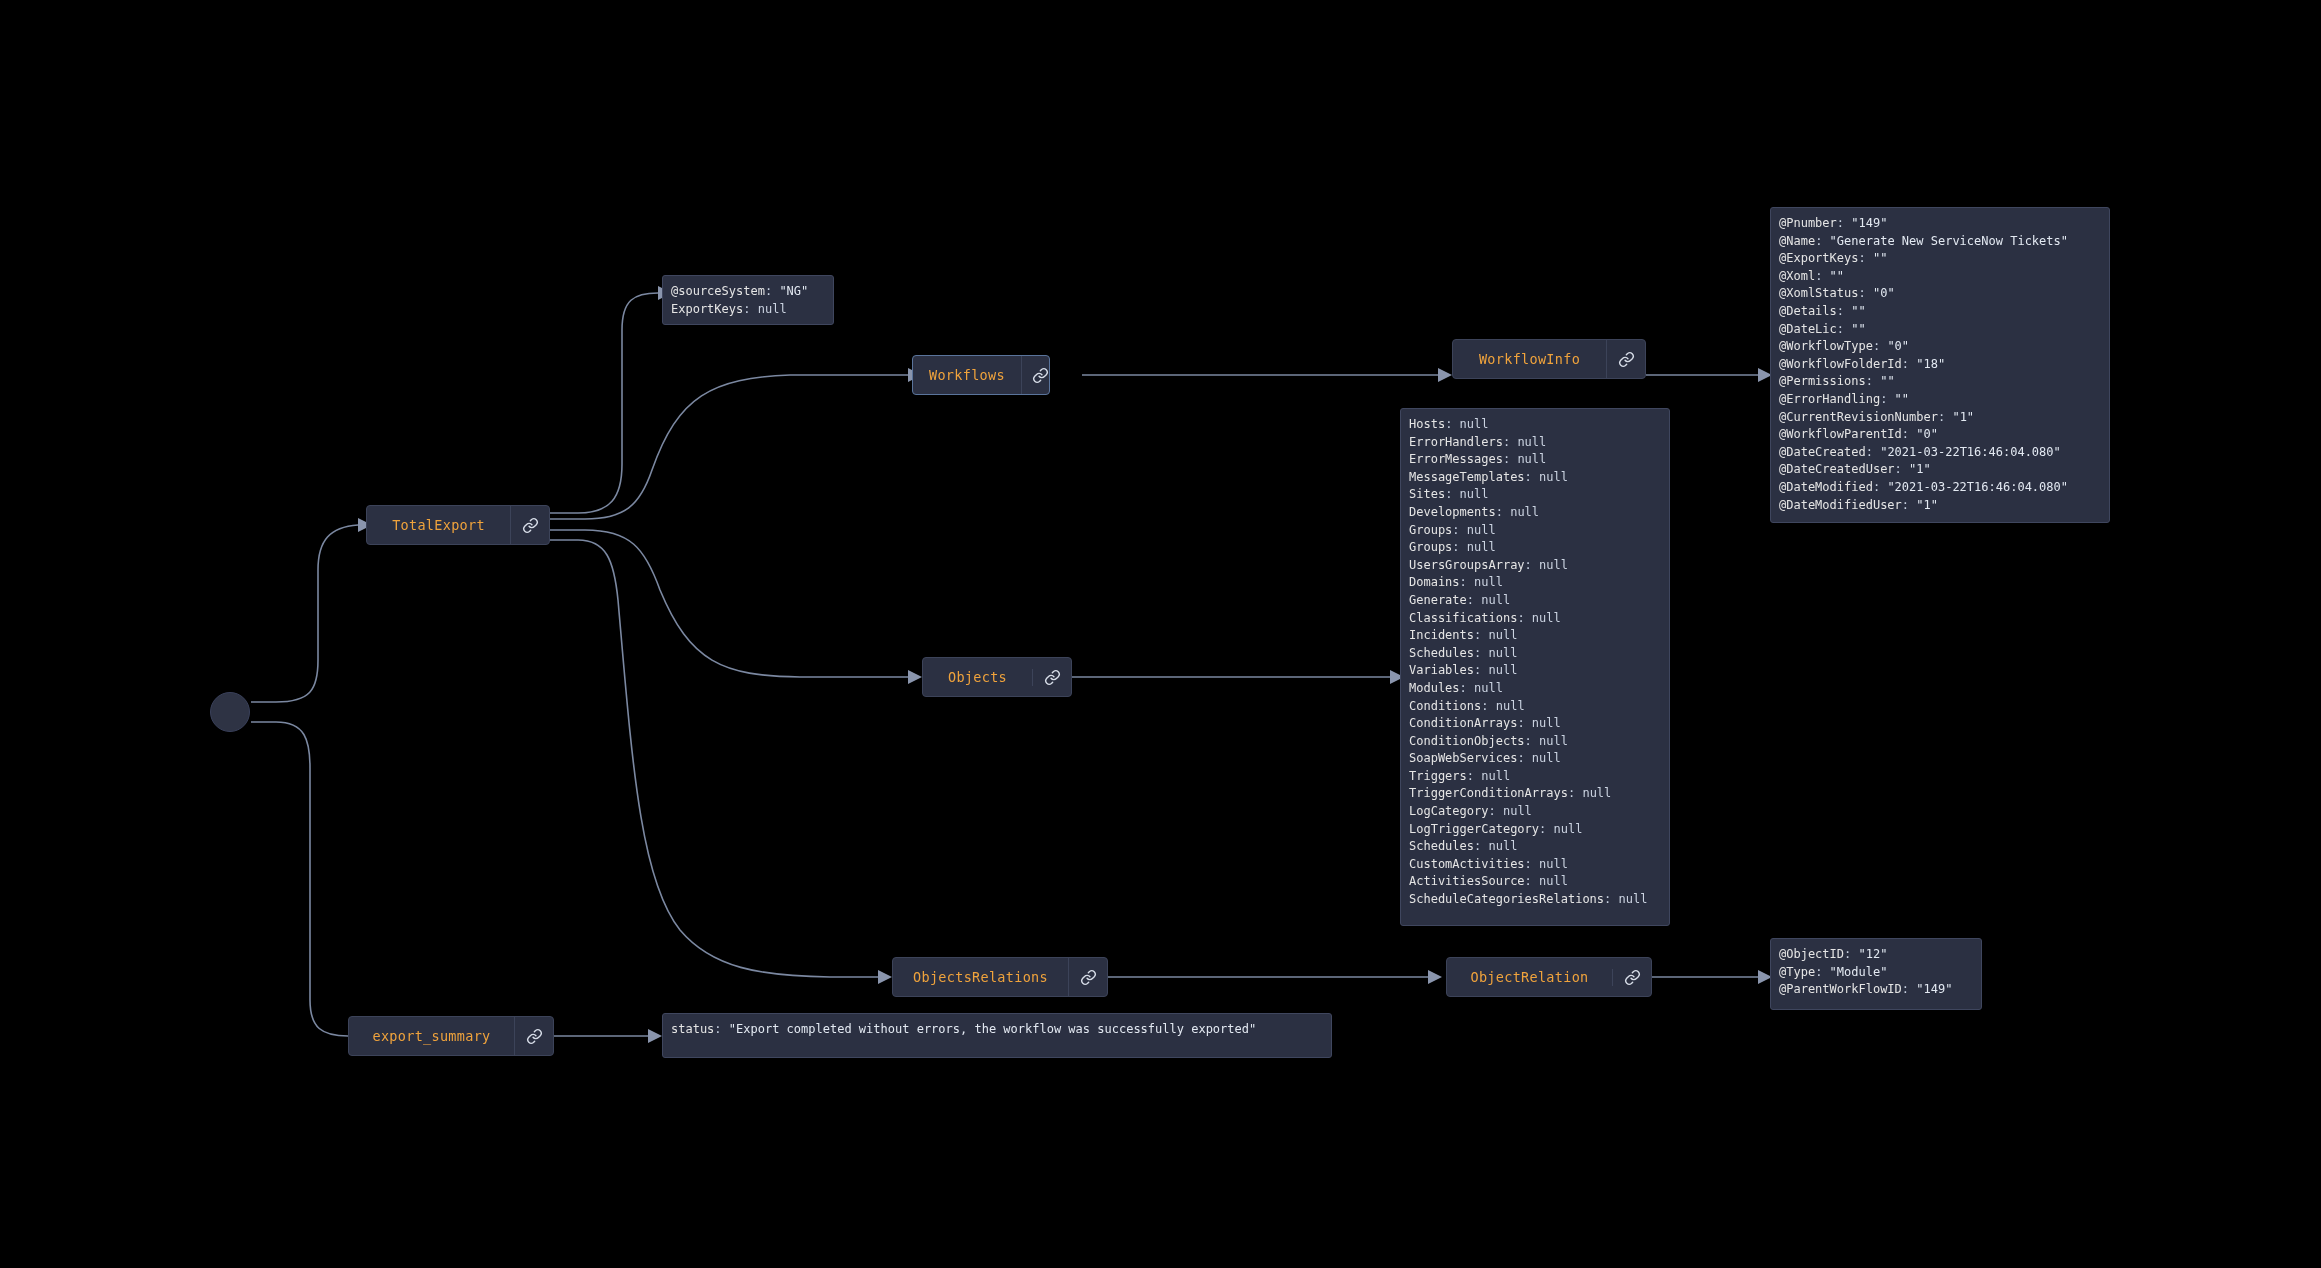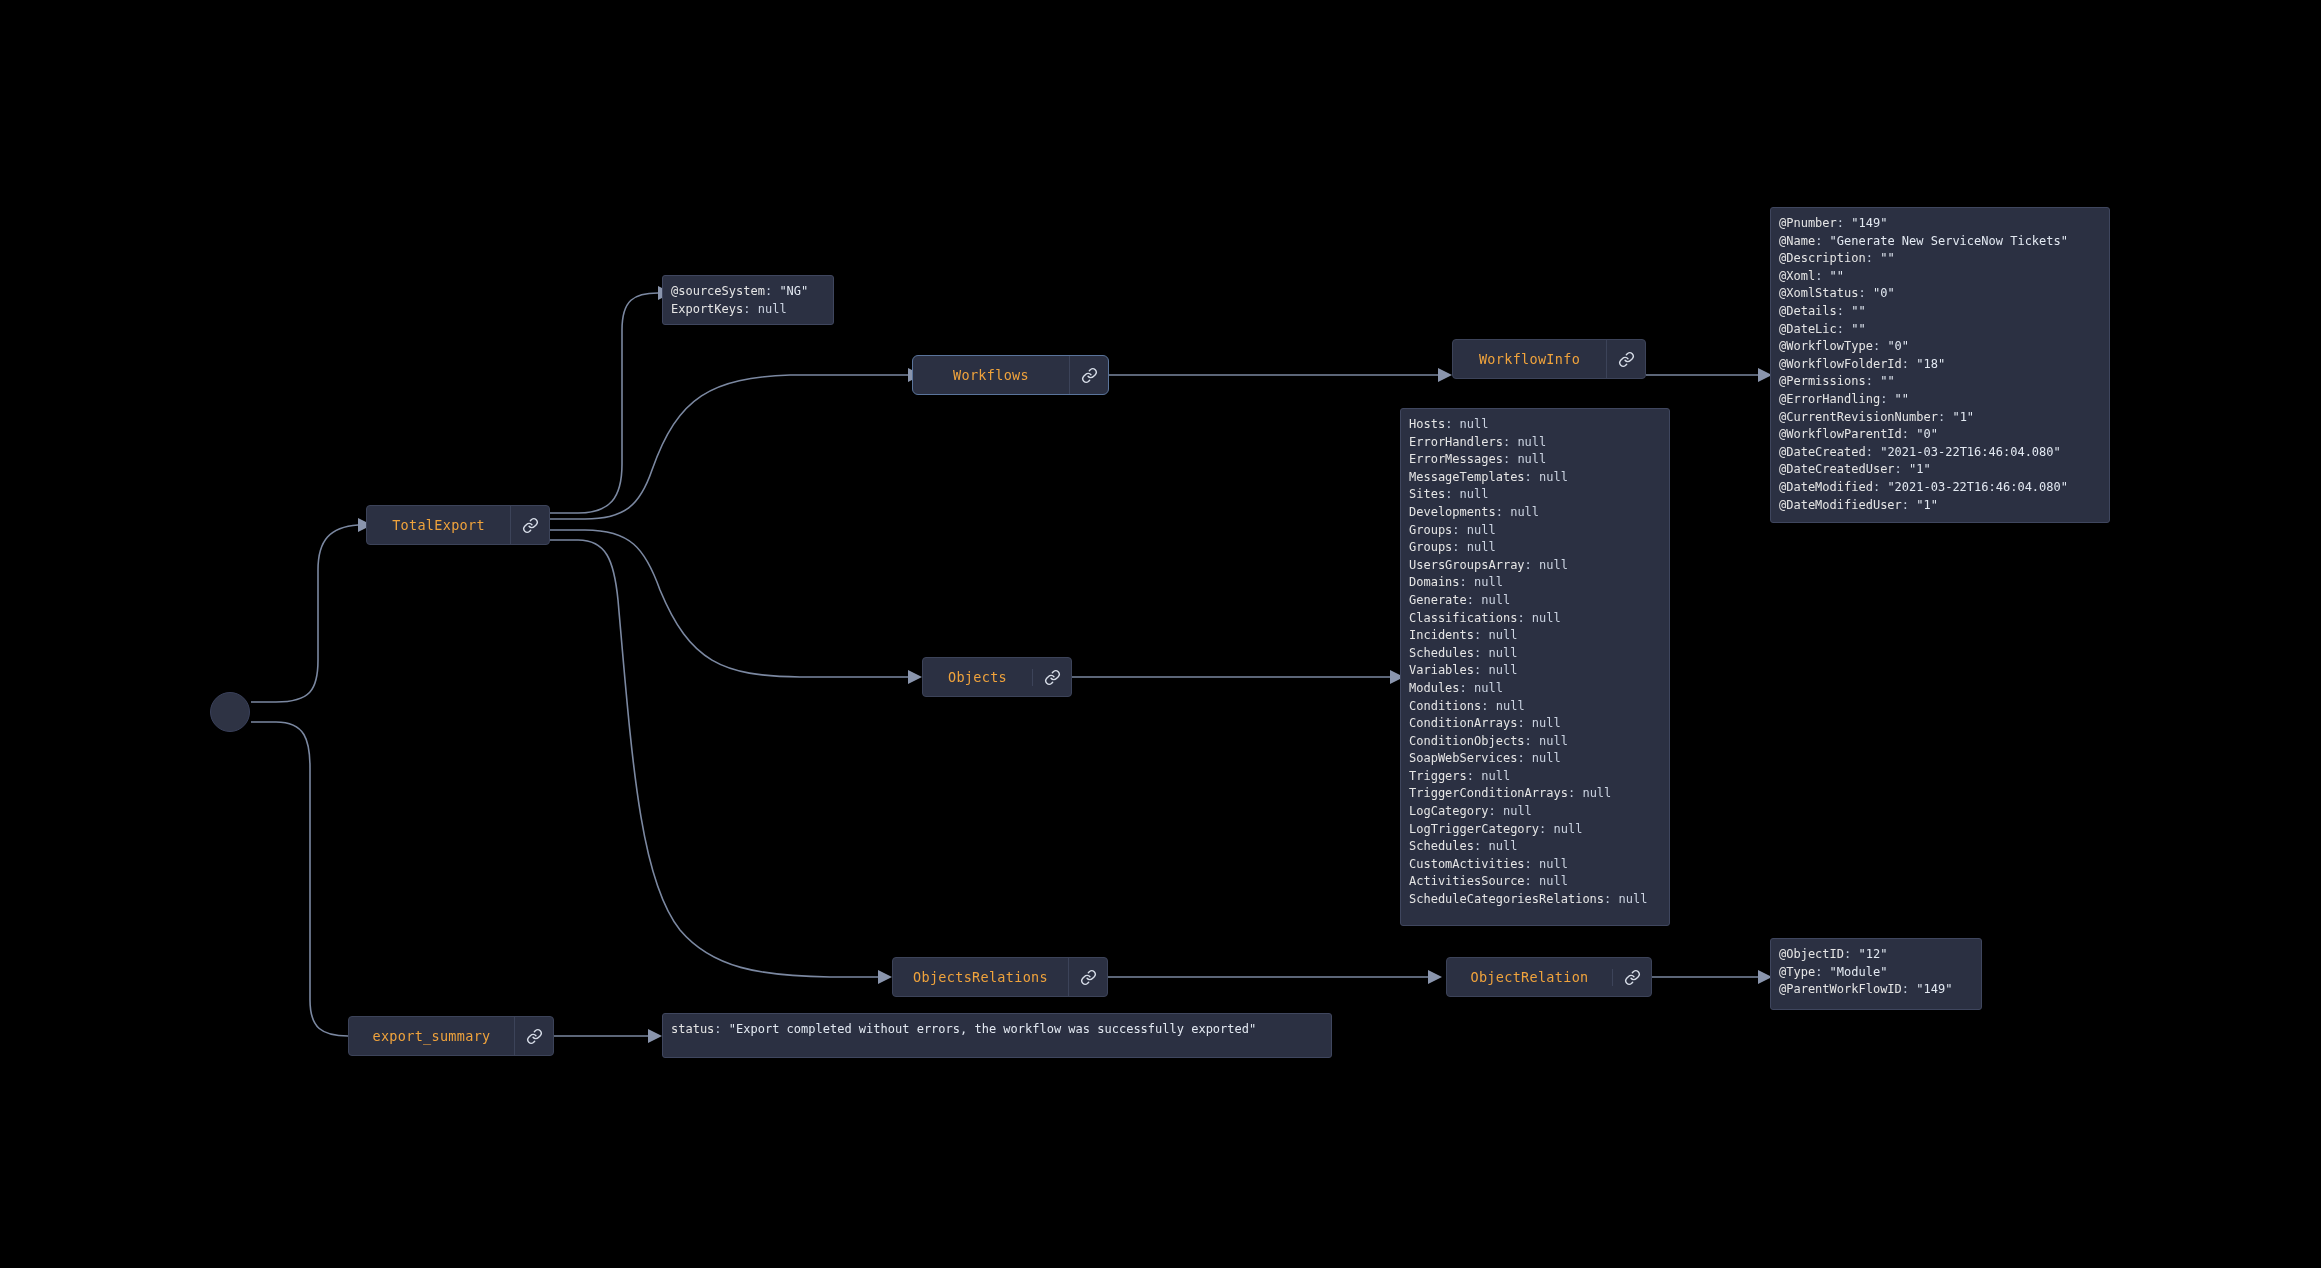--- a/index.html
+++ b/index.html
@@ -143,21 +143,21 @@
   <div class="node" style="left:366px; top:505px; width:184px;">
     <div class="node-label">TotalExport</div>
     <div class="node-link">
       <svg width="17" height="17" viewBox="0 0 24 24" fill="none" stroke="#d7dde8" stroke-width="2" stroke-linecap="round" stroke-linejoin="round">
         <path d="M10 13a5 5 0 0 0 7.5.5l3-3a5 5 0 0 0-7-7l-1.7 1.7"></path>
         <path d="M14 11a5 5 0 0 0-7.5-.5l-3 3a5 5 0 0 0 7 7l1.7-1.7"></path>
       </svg>
     </div>
   </div>
 
-  <div class="node highlighted" style="left:912px; top:355px; width:197px;border-radius:6px;">
+  <div class="node highlighted" style="left:912px; top:355px; width:138px;">
     <div class="node-label">Workflows</div>
     <div class="node-link">
       <svg width="17" height="17" viewBox="0 0 24 24" fill="none" stroke="#d7dde8" stroke-width="2" stroke-linecap="round" stroke-linejoin="round">
         <path d="M10 13a5 5 0 0 0 7.5.5l3-3a5 5 0 0 0-7-7l-1.7 1.7"></path>
         <path d="M14 11a5 5 0 0 0-7.5-.5l-3 3a5 5 0 0 0 7 7l1.7-1.7"></path>
       </svg>
     </div>
   </div>
 
   <div class="node" style="left:1452px; top:339px; width:194px;">
@@ -211,21 +211,21 @@
   </div>
 
   <div class="panel" style="left:662px; top:275px; width:172px; height:50px;">
       <div class="prop-row"><span class="prop-key">@sourceSystem</span><span style="color: rgb(200, 210, 226);">: </span><span class="prop-val-str">"NG"</span></div>
       <div class="prop-row"><span class="prop-key">ExportKeys</span><span style="color: rgb(200, 210, 226);">: </span><span class="prop-val-null">null</span></div>
     </div>
 
   <div class="panel" style="left:1770px; top:207px; width:340px; height:316px;">
       <div class="prop-row"><span class="prop-key">@Pnumber</span><span style="color: rgb(200, 210, 226);">: </span><span class="prop-val-str">"149"</span></div>
       <div class="prop-row"><span class="prop-key">@Name</span><span style="color: rgb(200, 210, 226);">: </span><span class="prop-val-str">"Generate New ServiceNow Tickets"</span></div>
-      <div class="prop-row"><span class="prop-key">@Description</span><span style="color: rgb(200, 210, 226);">: </span><span class="prop-val-str">""</span></div>
+      <div class="prop-row"><span class="prop-key">@ExportKeys</span><span style="color: rgb(200, 210, 226);">: </span><span class="prop-val-str">""</span></div>
       <div class="prop-row"><span class="prop-key">@Xoml</span><span style="color: rgb(200, 210, 226);">: </span><span class="prop-val-str">""</span></div>
       <div class="prop-row"><span class="prop-key">@XomlStatus</span><span style="color: rgb(200, 210, 226);">: </span><span class="prop-val-str">"0"</span></div>
       <div class="prop-row"><span class="prop-key">@Details</span><span style="color: rgb(200, 210, 226);">: </span><span class="prop-val-str">""</span></div>
       <div class="prop-row"><span class="prop-key">@DateLic</span><span style="color: rgb(200, 210, 226);">: </span><span class="prop-val-str">""</span></div>
       <div class="prop-row"><span class="prop-key">@WorkflowType</span><span style="color: rgb(200, 210, 226);">: </span><span class="prop-val-str">"0"</span></div>
       <div class="prop-row"><span class="prop-key">@WorkflowFolderId</span><span style="color: rgb(200, 210, 226);">: </span><span class="prop-val-str">"18"</span></div>
       <div class="prop-row"><span class="prop-key">@Permissions</span><span style="color: rgb(200, 210, 226);">: </span><span class="prop-val-str">""</span></div>
       <div class="prop-row"><span class="prop-key">@ErrorHandling</span><span style="color: rgb(200, 210, 226);">: </span><span class="prop-val-str">""</span></div>
       <div class="prop-row"><span class="prop-key">@CurrentRevisionNumber</span><span style="color: rgb(200, 210, 226);">: </span><span class="prop-val-str">"1"</span></div>
       <div class="prop-row"><span class="prop-key">@WorkflowParentId</span><span style="color: rgb(200, 210, 226);">: </span><span class="prop-val-str">"0"</span></div>

